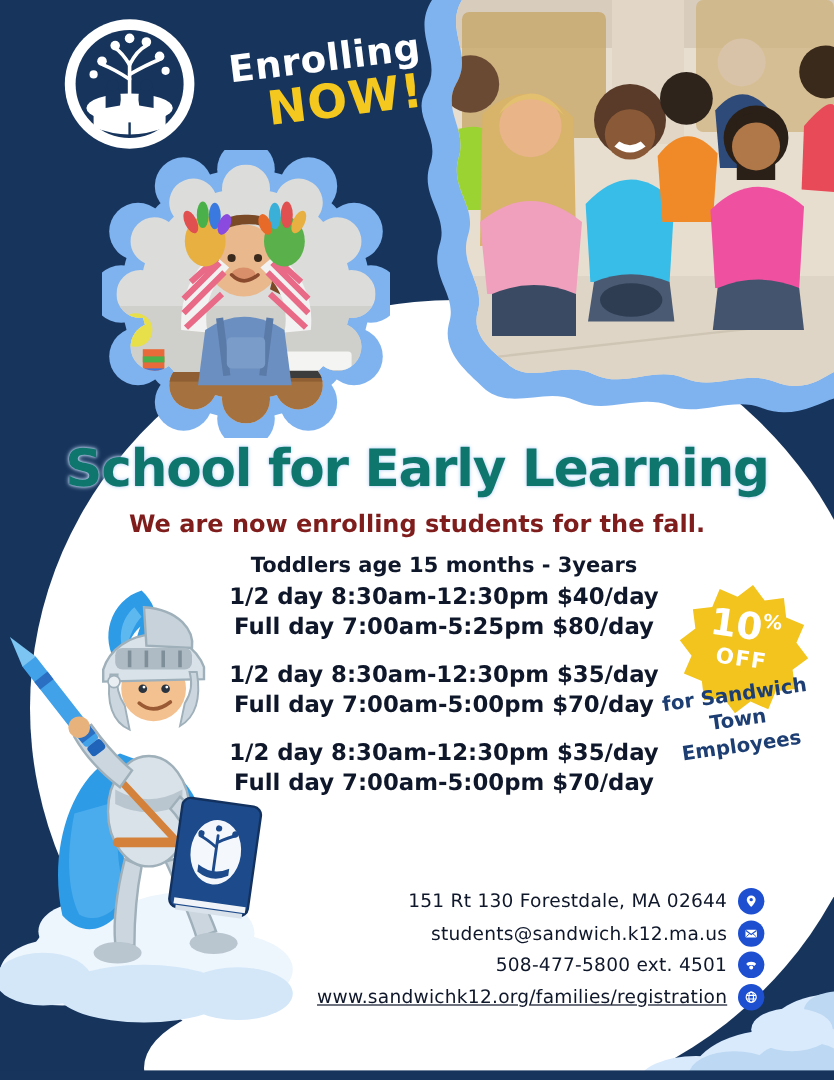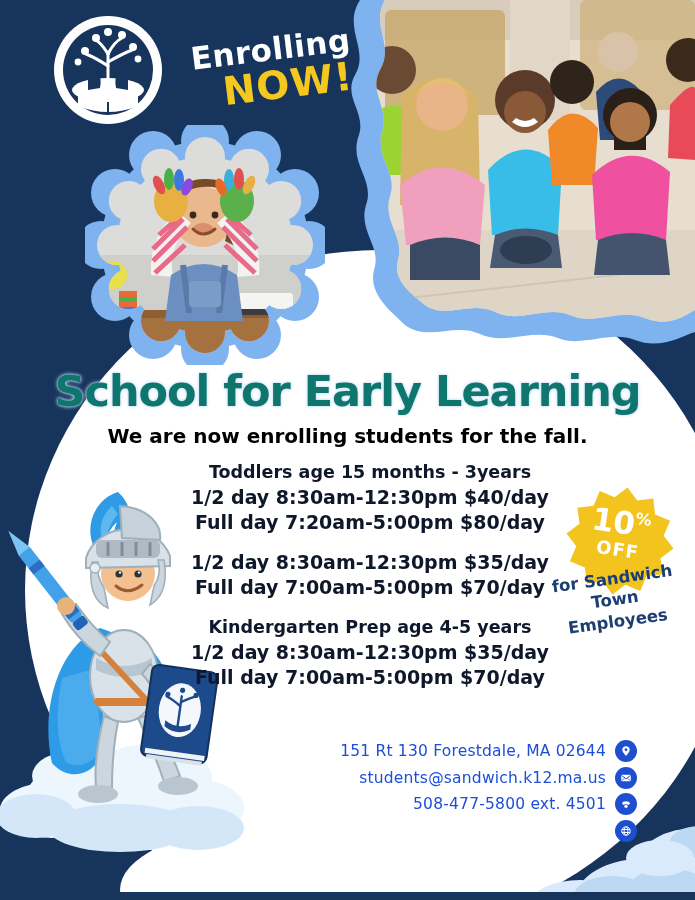--- a/index.html
+++ b/index.html
@@ -12,21 +12,21 @@
   .enrolling{left:168px;top:34px;transform:rotate(-7deg);width:210px;text-align:center;}
   .enrolling .l1{color:#ffffff;font-size:31px;font-weight:800;letter-spacing:.5px;line-height:1;}
   .enrolling .l2{color:#f4c81e;font-size:39px;font-weight:800;letter-spacing:1px;line-height:.95;
                  margin-top:2px;margin-left:26px;}
 
   
   .title{left:0;top:366px;width:695px;text-align:center;
          font-size:43px;font-weight:800;color:#0f766e;letter-spacing:-1px;
          text-shadow:0 0 2px #b9d6f6, 0 0 4px #cfe2f9;}
   .subtitle{left:0;top:424px;width:695px;text-align:center;
-            font-size:20px;font-weight:700;color:#000000;}
+            font-size:20px;font-weight:700;color:#7f1d1d;}
 
   
   .programs{left:100px;top:460px;width:540px;text-align:center;color:#0f172a;}
   .prog{margin-bottom:15px;}
   .prog .name{font-size:17.5px;font-weight:700;line-height:25px;}
   .prog .line{font-size:19px;font-weight:700;line-height:25px;}
 
   
   .badge-wrap{left:565px;top:486px;width:110px;height:110px;}
   .badge-star{position:absolute;left:0;top:0;transform:rotate(8deg);}
@@ -34,21 +34,21 @@
               transform:rotate(8deg);line-height:1;}
   .badge-text .pct{font-size:31px;font-weight:800;}
   .badge-text .pct sup{font-size:16px;font-weight:800;}
   .badge-text .off{font-size:18px;font-weight:800;margin-top:3px;letter-spacing:1px;}
   .badge-note{left:545px;top:568px;width:140px;text-align:center;transform:rotate(-8deg);
               color:#1c3e73;font-size:16.5px;font-weight:800;line-height:1.3;}
 
   
   .contact{right:58px;top:738px;width:560px;}
   .c-row{display:flex;justify-content:flex-end;align-items:center;gap:9px;height:26.5px;}
-  .c-row .txt{font-size:15.5px;color:#1d4ed8;letter-spacing:.2px;}
+  .c-row .txt{font-size:15.5px;color:#0f172a;letter-spacing:.2px;}
   .c-row .txt.link{text-decoration:underline;cursor:pointer;}
   .c-ico{width:22px;height:22px;border-radius:50%;background:#1d4fd0;flex:0 0 22px;
          display:flex;align-items:center;justify-content:center;}
 </style>
 </head>
 <body>
 
 <div class="flyer">
 
   <svg class="abs" width="695" height="900" viewBox="0 0 695 900" style="left:0;top:0;">
@@ -330,28 +330,27 @@
     </g>
   </svg>
 
   <div class="abs title">School for Early Learning</div>
   <div class="abs subtitle">We are now enrolling students for the fall.</div>
 
   <div class="abs programs">
     <div class="prog">
       <div class="name">Toddlers age 15 months - 3years</div>
       <div class="line">1/2 day 8:30am-12:30pm $40/day</div>
-      <div class="line">Full day 7:20am-5:00pm $80/day</div>
+      <div class="line">Full day 7:00am-5:25pm $80/day</div>
     </div>
     <div class="prog">
       <div class="line">1/2 day 8:30am-12:30pm $35/day</div>
       <div class="line">Full day 7:00am-5:00pm $70/day</div>
     </div>
     <div class="prog">
-      <div class="name">Kindergarten Prep age 4-5 years</div>
       <div class="line">1/2 day 8:30am-12:30pm $35/day</div>
       <div class="line">Full day 7:00am-5:00pm $70/day</div>
     </div>
   </div>
 
   <div class="abs badge-wrap">
     <svg class="badge-star" width="110" height="110" viewBox="0 0 110 110">
       <polygon fill="#f2c41d" points="109,55 97.5,66.4 101.8,82 86.1,86.1 82,101.8 66.4,97.5 55,109 43.6,97.5 28,101.8 23.9,86.1 8.2,82 12.5,66.4 1,55 12.5,43.6 8.2,28 23.9,23.9 28,8.2 43.6,12.5 55,1 66.4,12.5 82,8.2 86.1,23.9 101.8,28 97.5,43.6"></polygon>
     </svg>
     <div class="badge-text">
@@ -388,20 +387,21 @@
     <div class="c-row">
       <span class="txt">508-477-5800 ext. 4501</span>
       <span class="c-ico">
         <svg width="14" height="14" viewBox="0 0 22 22">
             <path fill="#fff" d="M4.5,10 C6.5,5.8 15.5,5.8 17.5,10 L15,12.6 C13.6,11 8.4,11 7,12.6 Z"></path>
             <circle cx="11" cy="14.6" r="2.6" fill="#fff"></circle>
           </svg>
       </span>
     </div>
     <div class="c-row">
+      <span class="txt link">www.sandwichk12.org/families/registration</span>
       <span class="c-ico">
         <svg width="14" height="14" viewBox="0 0 22 22" fill="none" stroke="#fff" stroke-width="1.5">
             <circle cx="11" cy="11" r="6.6"></circle>
             <ellipse cx="11" cy="11" rx="3" ry="6.6"></ellipse>
             <path d="M4.6,8.6 H17.4 M4.6,13.4 H17.4"></path>
           </svg>
       </span>
     </div>
   </div>
 

